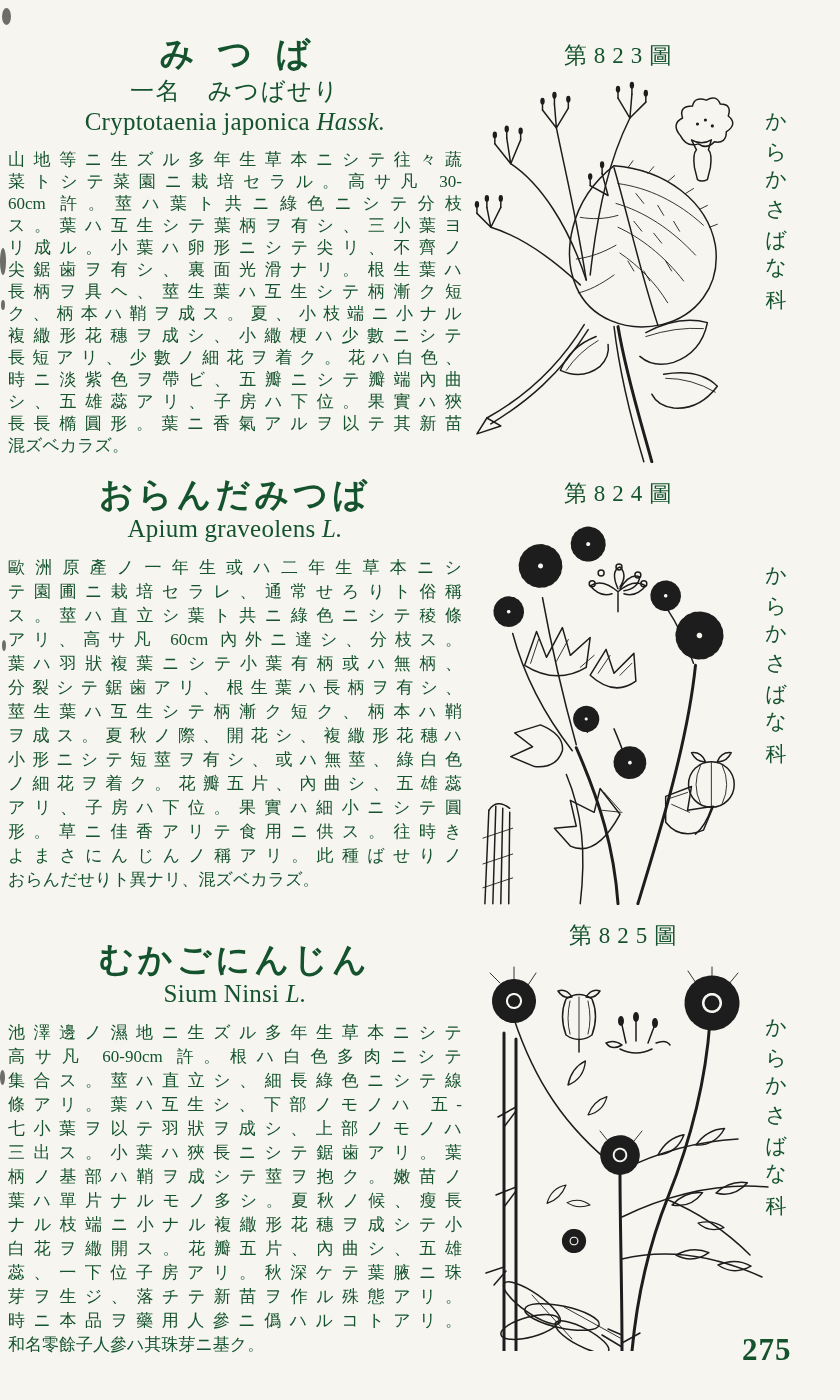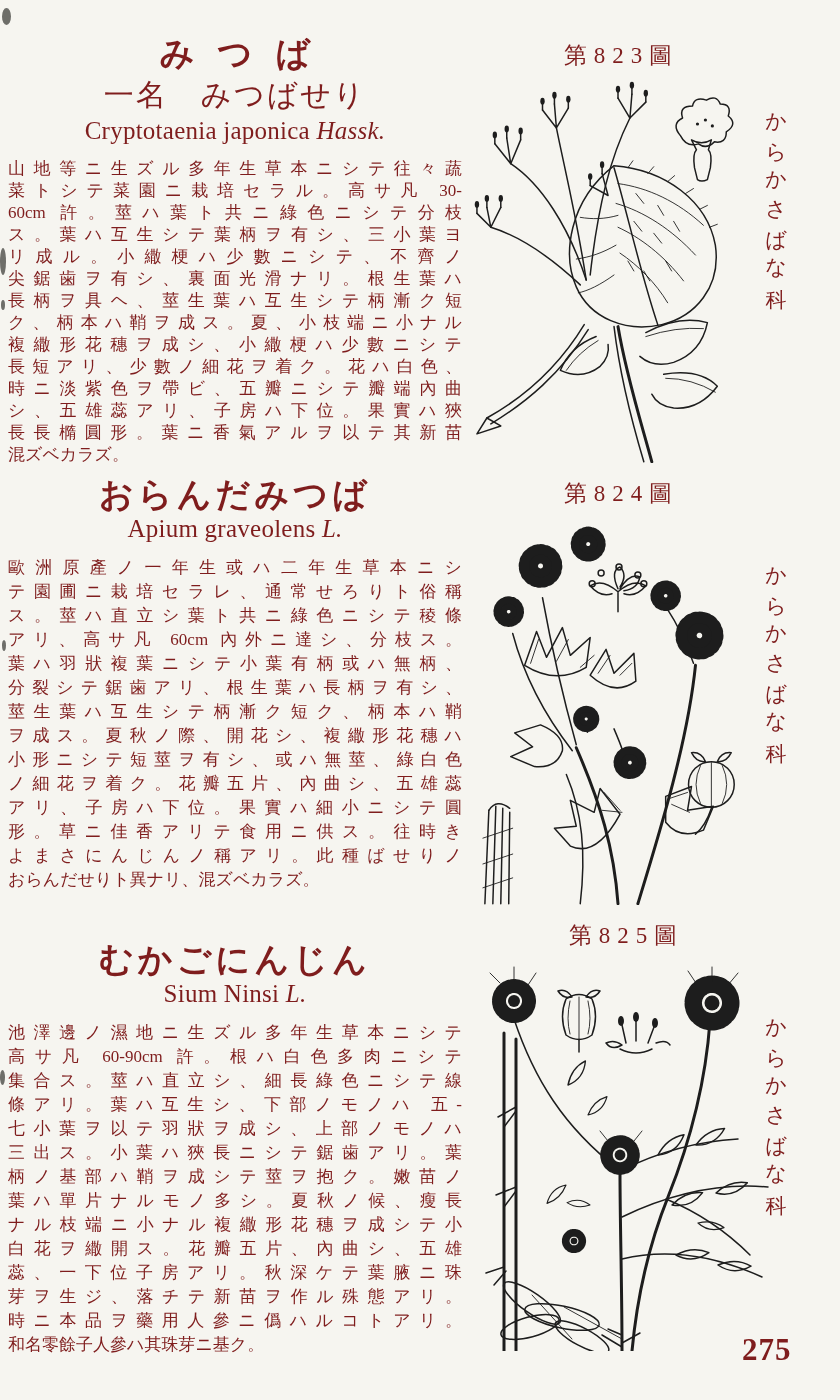--- a/index.html
+++ b/index.html
@@ -2,31 +2,31 @@
 <html lang="ja"><head>
 <meta charset="utf-8">
 <style>
   html,body{margin:0;padding:0;background:#d8d6d0;}
   .page{
     position:relative;
     width:840px;height:1400px;
     background:#f6f5f0;
     overflow:hidden;
     font-family:"Liberation Serif","DejaVu Serif",serif;
-    color:#7f1d1d;
+    color:#14532d;
   }
   
   .entry{position:absolute;left:8px;width:454px;}
   .entry-title{
     text-align:center;font-weight:bold;font-size:34px;line-height:1.15;
     letter-spacing:0.12em;margin:0;
   }
   .entry-title.spread{letter-spacing:0.68em;text-indent:0.68em;}
   .entry-alt{
-    text-align:center;font-size:30px;letter-spacing:0.08em;margin-top:2px;
+    text-align:center;font-size:24px;letter-spacing:0.08em;margin-top:2px;
   }
   .entry-latin{
     text-align:center;font-size:25px;margin-top:1px;letter-spacing:0.01em;
   }
   .entry-latin .author{font-style:italic;}
   .body{font-size:17px;margin-top:13px;}
   .body .line{
     text-align:justify;text-align-last:justify;
     white-space:nowrap;overflow:hidden;
   }
@@ -70,21 +70,21 @@
     <div class="entry-alt">一名　みつばせり</div>
     <div class="entry-latin">
       <span>Cryptotaenia japonica</span>
       <span class="author">Hassk.</span>
     </div>
     <div class="body lh22">
         <div class="line">山地等ニ生ズル多年生草本ニシテ往々蔬</div>
         <div class="line">菜トシテ菜園ニ栽培セラル。高サ凡 30-</div>
         <div class="line">60cm 許。莖ハ葉ト共ニ綠色ニシテ分枝</div>
         <div class="line">ス。葉ハ互生シテ葉柄ヲ有シ、三小葉ヨ</div>
-        <div class="line">リ成ル。小繖梗ハ少數ニシテ、不齊ノ</div>
+        <div class="line">リ成ル。小葉ハ卵形ニシテ尖リ、不齊ノ</div>
         <div class="line">尖鋸歯ヲ有シ、裏面光滑ナリ。根生葉ハ</div>
         <div class="line">長柄ヲ具ヘ、莖生葉ハ互生シテ柄漸ク短</div>
         <div class="line">ク、柄本ハ鞘ヲ成ス。夏、小枝端ニ小ナル</div>
         <div class="line">複繖形花穗ヲ成シ、小繖梗ハ少數ニシテ</div>
         <div class="line">長短アリ、少數ノ細花ヲ着ク。花ハ白色、</div>
         <div class="line">時ニ淡紫色ヲ帶ビ、五瓣ニシテ瓣端內曲</div>
         <div class="line">シ、五雄蕊アリ、子房ハ下位。果實ハ狹</div>
         <div class="line">長長橢圓形。葉ニ香氣アルヲ以テ其新苗</div>
         <div class="line">混ズベカラズ。</div>
       </div>

